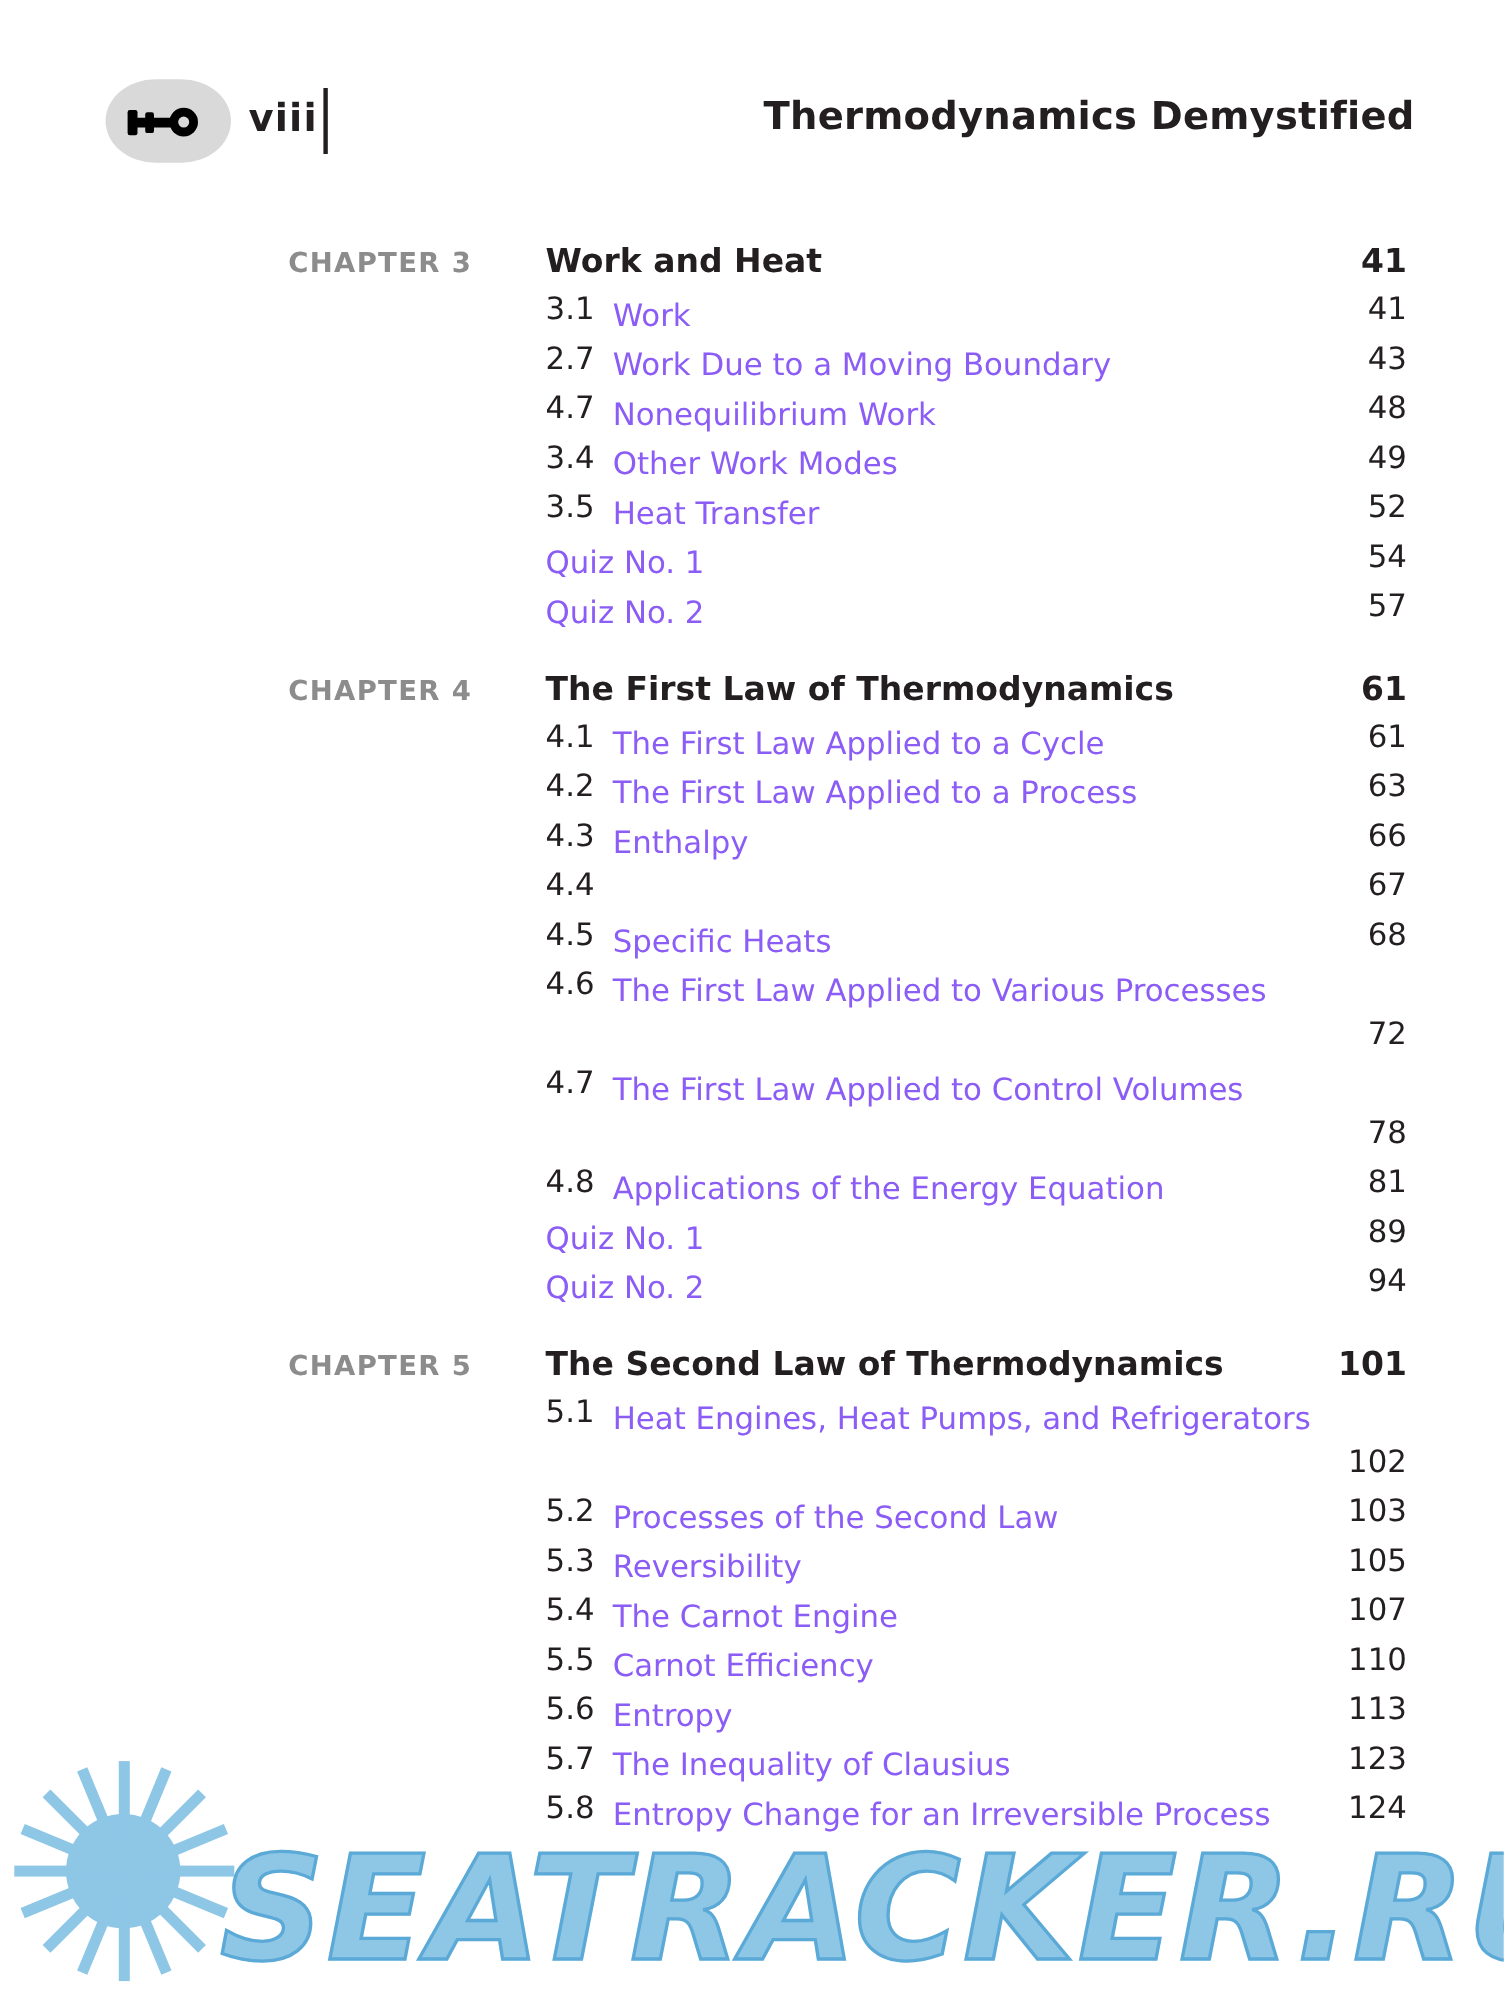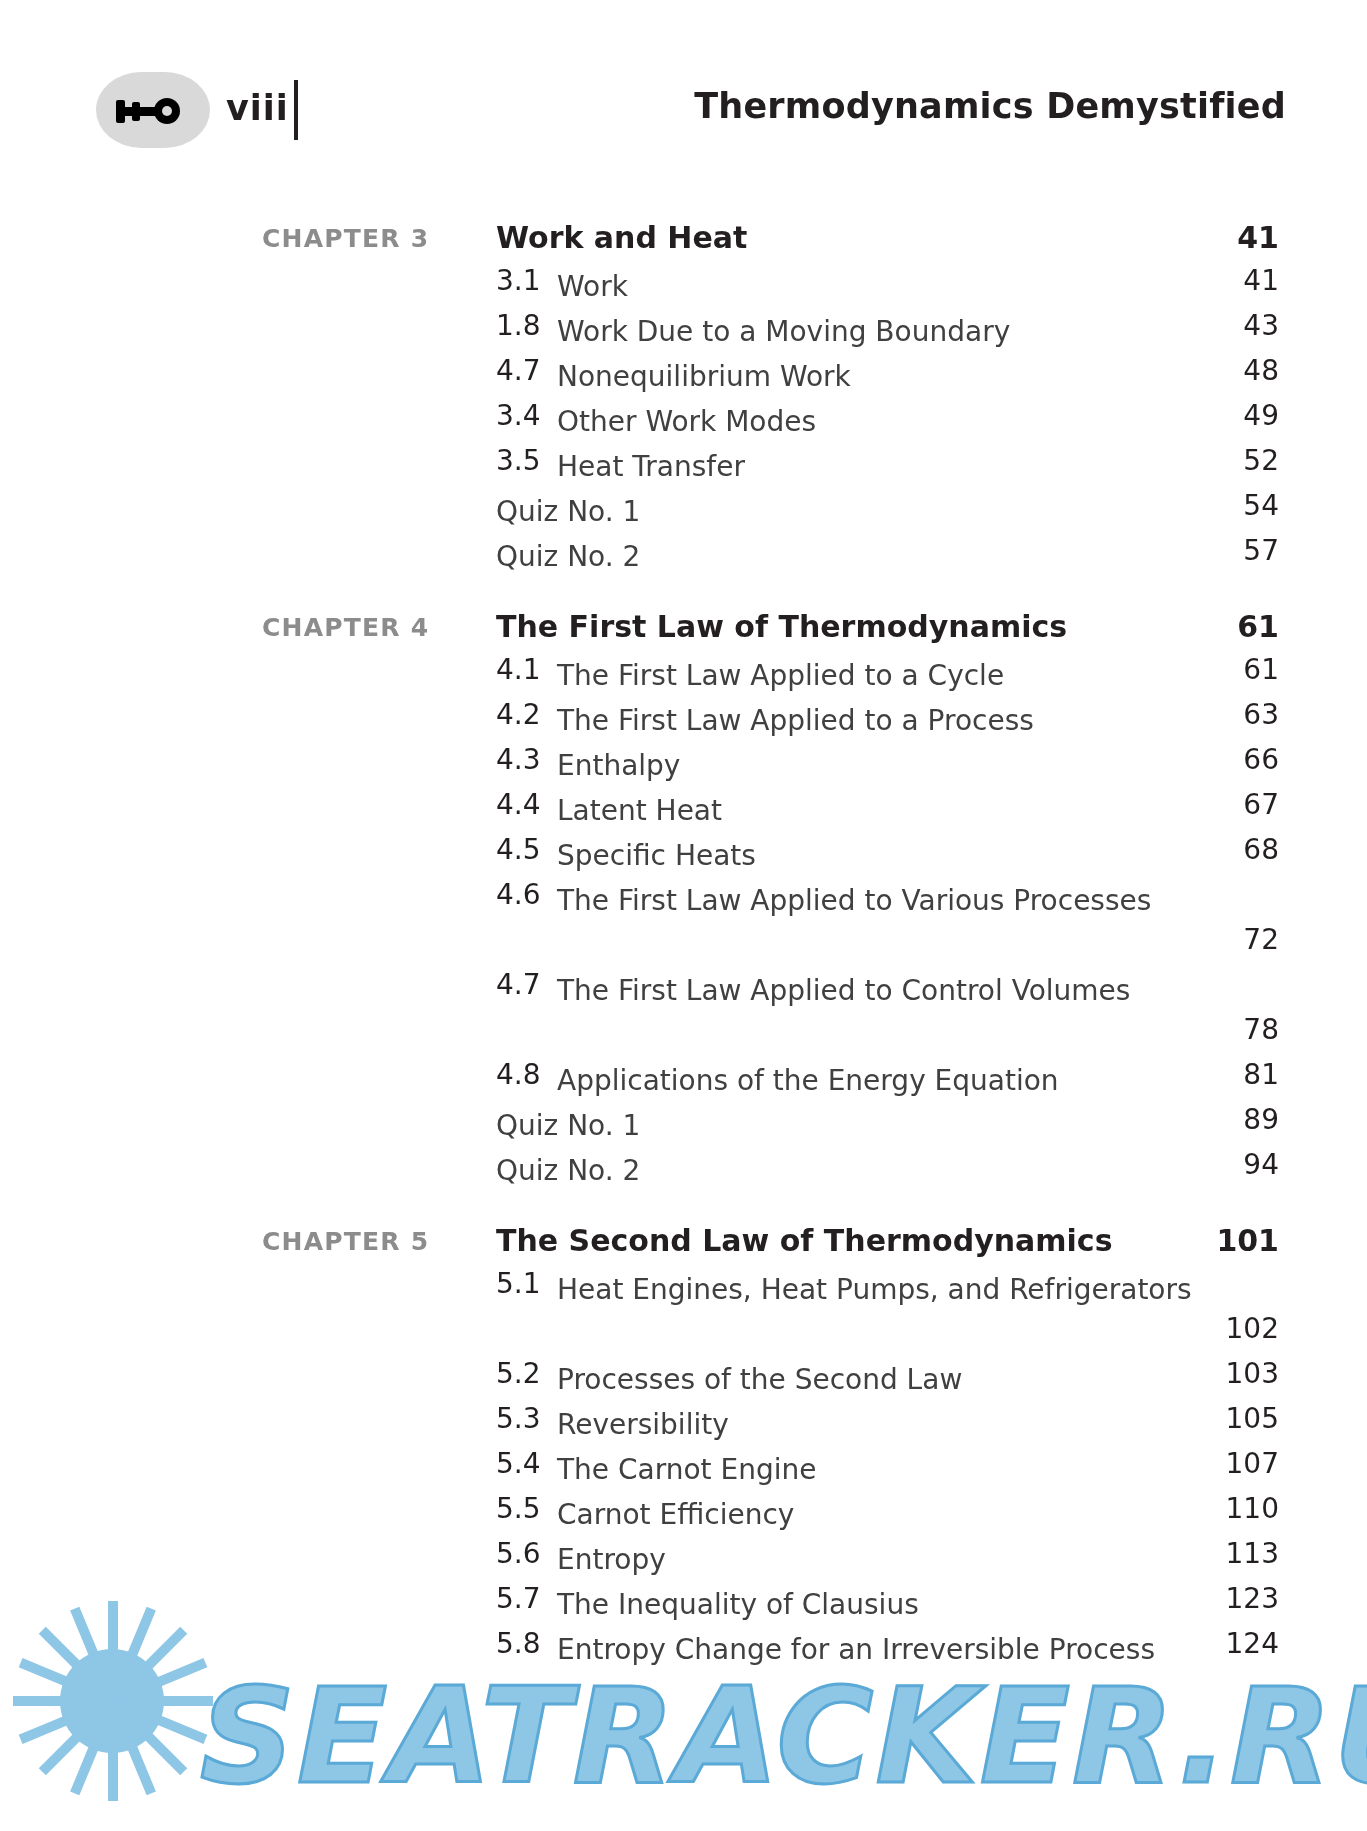--- a/index.html
+++ b/index.html
@@ -170,21 +170,21 @@
     left: 492px;
     top: 0;
     font-size: 28px;
     color: #231f20;
   }
   .entry-text {
     position: absolute;
     left: 553px;
     top: 0;
     font-size: 28px;
-    color: #404040;
+    color: #8b5cf6;
     width: 640px;
     line-height: 45px;
   }
   .entry-text.noindent {
     left: 492px;
     width: 700px;
   }
   .entry-page {
     position: absolute;
     right: 92px;
@@ -268,21 +268,21 @@
         <div class="chapter-label">CHAPTER 3</div>
         <div class="chapter-title">Work and Heat</div>
         <div class="chapter-page">41</div>
       </div>
       <div class="entry">
         <div class="entry-num">3.1</div>
         <div class="entry-text">Work</div>
         <div class="entry-page">41</div>
       </div>
       <div class="entry">
-        <div class="entry-num">1.8</div>
+        <div class="entry-num">2.7</div>
         <div class="entry-text">Work Due to a Moving Boundary</div>
         <div class="entry-page">43</div>
       </div>
       <div class="entry">
         <div class="entry-num">4.7</div>
         <div class="entry-text">Nonequilibrium Work</div>
         <div class="entry-page">48</div>
       </div>
       <div class="entry">
         <div class="entry-num">3.4</div>
@@ -319,21 +319,20 @@
         <div class="entry-text">The First Law Applied to a Process</div>
         <div class="entry-page">63</div>
       </div>
       <div class="entry">
         <div class="entry-num">4.3</div>
         <div class="entry-text">Enthalpy</div>
         <div class="entry-page">66</div>
       </div>
       <div class="entry">
         <div class="entry-num">4.4</div>
-        <div class="entry-text">Latent Heat</div>
         <div class="entry-page">67</div>
       </div>
       <div class="entry">
         <div class="entry-num">4.5</div>
         <div class="entry-text">Specific Heats</div>
         <div class="entry-page">68</div>
       </div>
       <div class="entry two-line">
         <div class="entry-num">4.6</div>
         <div class="entry-text">The First Law Applied to Various Processes</div>

